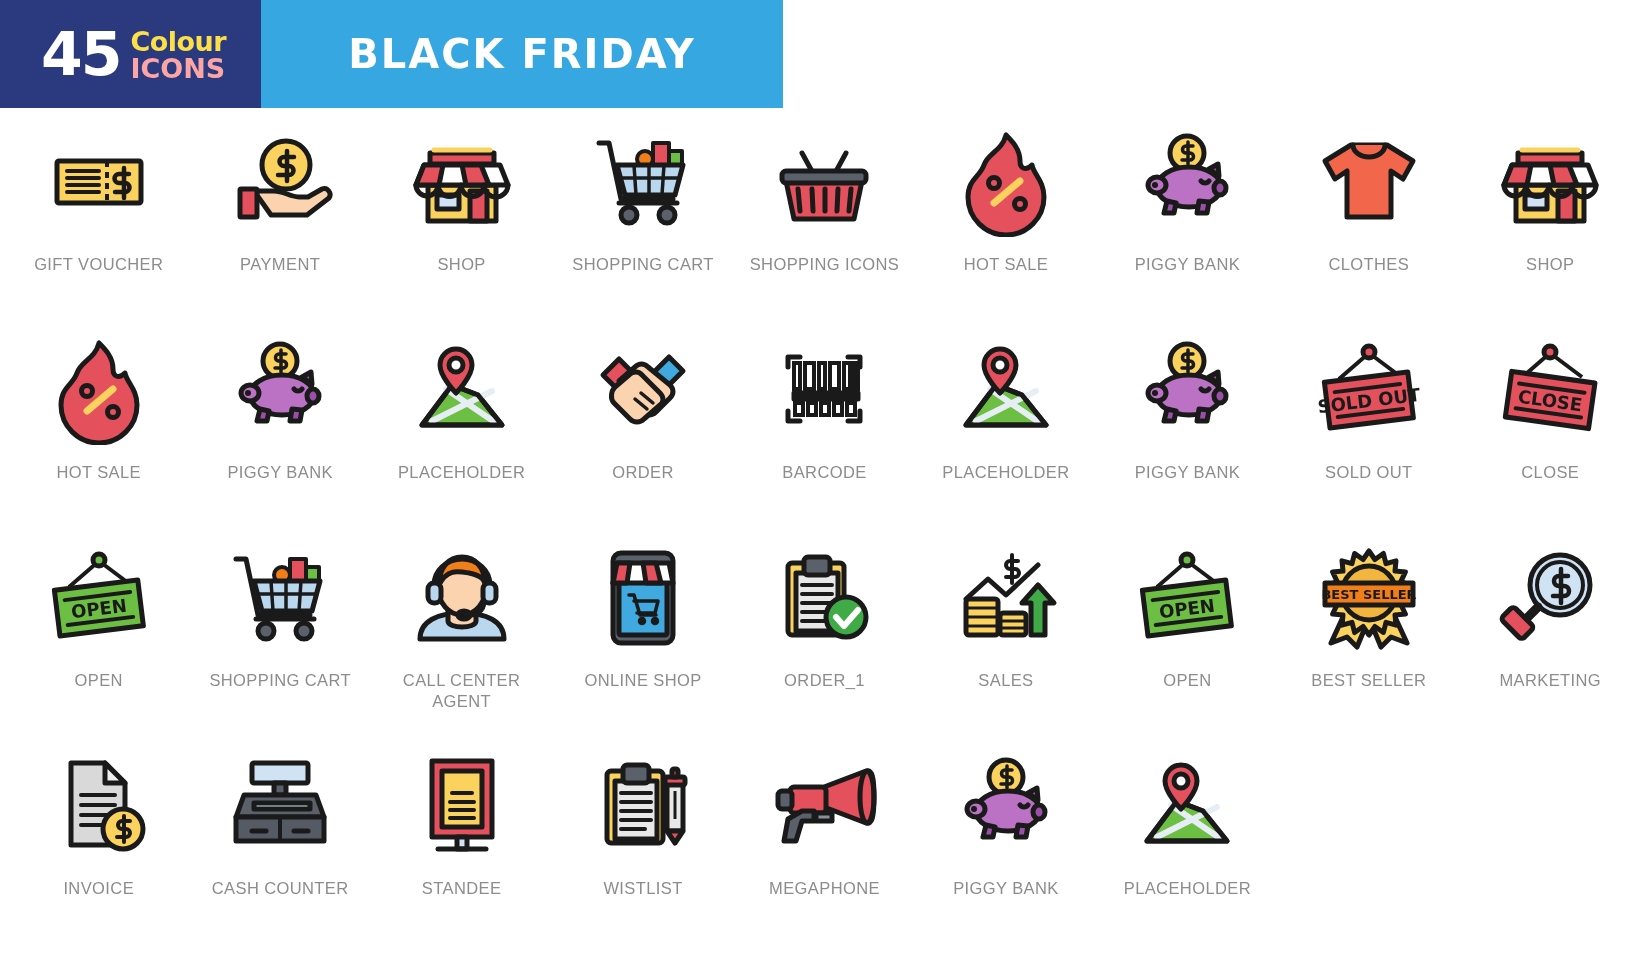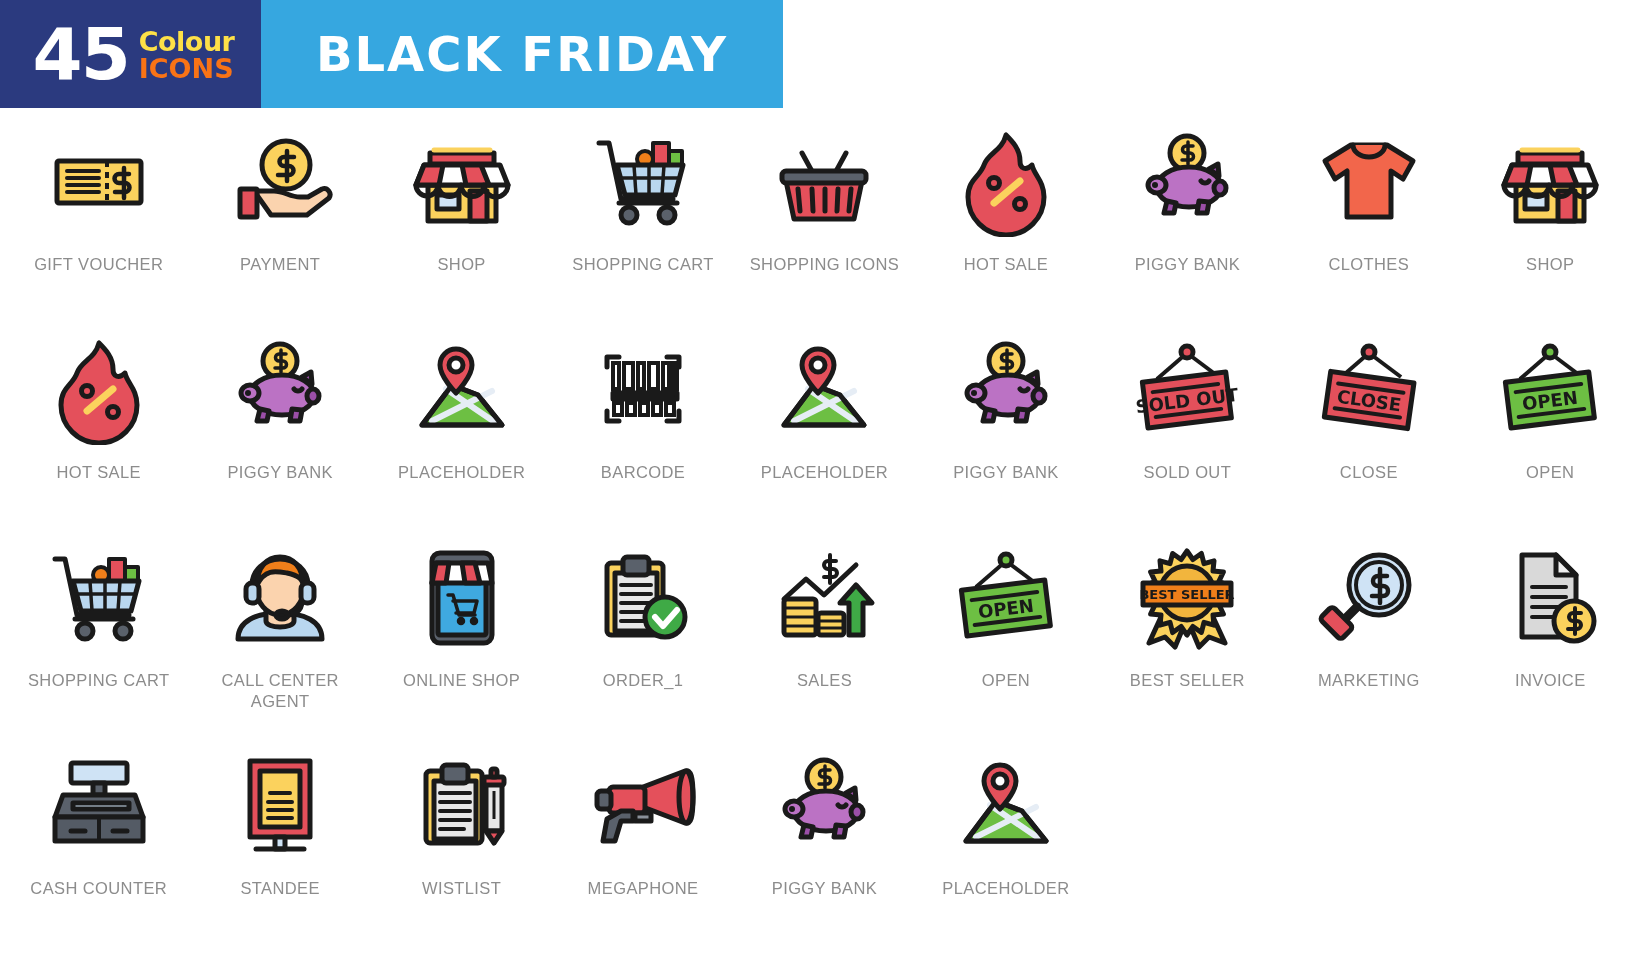--- a/index.html
+++ b/index.html
@@ -13,32 +13,32 @@
 
   
   .header { display: flex; height: 108px; width: 783px; }
   .header-left {
     background: #2b3a7f;
     width: 261px; height: 108px;
     display: flex; align-items: center; justify-content: center;
     gap: 10px; padding-left: 6px;
   }
   .hl-num {
-    color: #ffffff; font-size: 72px; font-weight: 700;
+    color: #ffffff; font-size: 60px; font-weight: 700;
     letter-spacing: -2px; line-height: 1; font-family: "DejaVu Sans", sans-serif;
   }
   .hl-words { display:flex; flex-direction: column; line-height: 1.0; padding-top:2px;}
   .hl-colour { color:#fde047; font-size:27px; font-weight:700; font-family:"DejaVu Sans", sans-serif; letter-spacing:-0.5px;}
-  .hl-icons  { color:#f97316; font-size:27px; font-weight:700; font-family:"DejaVu Sans", sans-serif; letter-spacing:0px;}
+  .hl-icons  { color:#fca5a5; font-size:27px; font-weight:700; font-family:"DejaVu Sans", sans-serif; letter-spacing:0px;}
   .header-right {
     background: #36a7e0; flex: 1; height: 108px;
     display: flex; align-items: center; justify-content: center;
   }
   .hr-title {
-    color:#ffffff; font-size:48px; font-weight:700;
+    color:#ffffff; font-size:40px; font-weight:700;
     letter-spacing: 2px; font-family:"DejaVu Sans", sans-serif;
   }
 
   
   .grid {
     position:absolute; left:8px; top:108px;
     width:1633px;
     display:grid;
     grid-template-columns: repeat(9, 1fr);
     row-gap: 0px;
@@ -266,20 +266,35 @@
             <path d="M16 92 l30 -40 l26 10 l24 30 z" fill="none" stroke="#1a1a1a" stroke-width="5" stroke-linejoin="round"></path>
             <path d="M50 16 a16 16 0 0 1 16 16 c0 12 -16 28 -16 28 s-16 -16 -16 -28 a16 16 0 0 1 16 -16 z" fill="#e4505b" stroke="#1a1a1a" stroke-width="5" stroke-linejoin="round" stroke-linecap="round"></path>
             <circle cx="50" cy="32" r="7" fill="#ffffff" stroke="#1a1a1a" stroke-width="5" stroke-linejoin="round" stroke-linecap="round"></circle>
           </svg>
         </div>
         <div class="cap">PLACEHOLDER</div>
       </div>
       <div class="cell">
         <div class="art">
           <svg width="112" height="112" viewBox="0 0 112 112">
+            <path d="M16 42 l16 -16 l20 20 l-16 16 z" fill="#e4505b" stroke="#1a1a1a" stroke-width="5" stroke-linejoin="round" stroke-linecap="round"></path>
+            <path d="M96 38 l-14 -14 l-22 22 l14 14 z" fill="#3fa9e0" stroke="#1a1a1a" stroke-width="5" stroke-linejoin="round" stroke-linecap="round"></path>
+            <path d="M32 48 l16 -14 c4 -4 9 -4 13 0 l22 18 c4 4 4 9 0 13 l-14 14 c-4 4 -10 4 -14 0 l-4 -4" fill="#fbd3ae" stroke="#1a1a1a" stroke-width="5" stroke-linejoin="round" stroke-linecap="round"></path>
+            <path d="M28 54 l14 -12 c4 -4 10 -4 13 0 l18 18 c4 4 4 9 0 12 l-16 14 c-4 4 -10 4 -14 0 l-16 -16 c-4 -4 -3 -12 1 -16 z" fill="#fbd3ae" stroke="#1a1a1a" stroke-width="5" stroke-linejoin="round" stroke-linecap="round"></path>
+            <g stroke="#1a1a1a" stroke-width="3.5" fill="none" stroke-linecap="round">
+              <line x1="48" y1="66" x2="60" y2="76"></line>
+              <line x1="54" y1="60" x2="66" y2="70"></line>
+            </g>
+          </svg>
+        </div>
+        <div class="cap">ORDER</div>
+      </div>
+      <div class="cell">
+        <div class="art">
+          <svg width="112" height="112" viewBox="0 0 112 112">
             <g stroke="#1a1a1a" stroke-width="5" fill="none" stroke-linecap="round" stroke-linejoin="round">
               <path d="M20 34 v-10 h12"></path>
               <path d="M92 34 v-10 h-12"></path>
               <path d="M20 78 v10 h12"></path>
               <path d="M92 78 v10 h-12"></path>
             </g>
             <g fill="none" stroke="#1a1a1a" stroke-width="4">
               <rect x="26" y="30" width="6" height="26"></rect>
               <rect x="37" y="30" width="9" height="26"></rect>
               <rect x="51" y="30" width="6" height="26"></rect>

